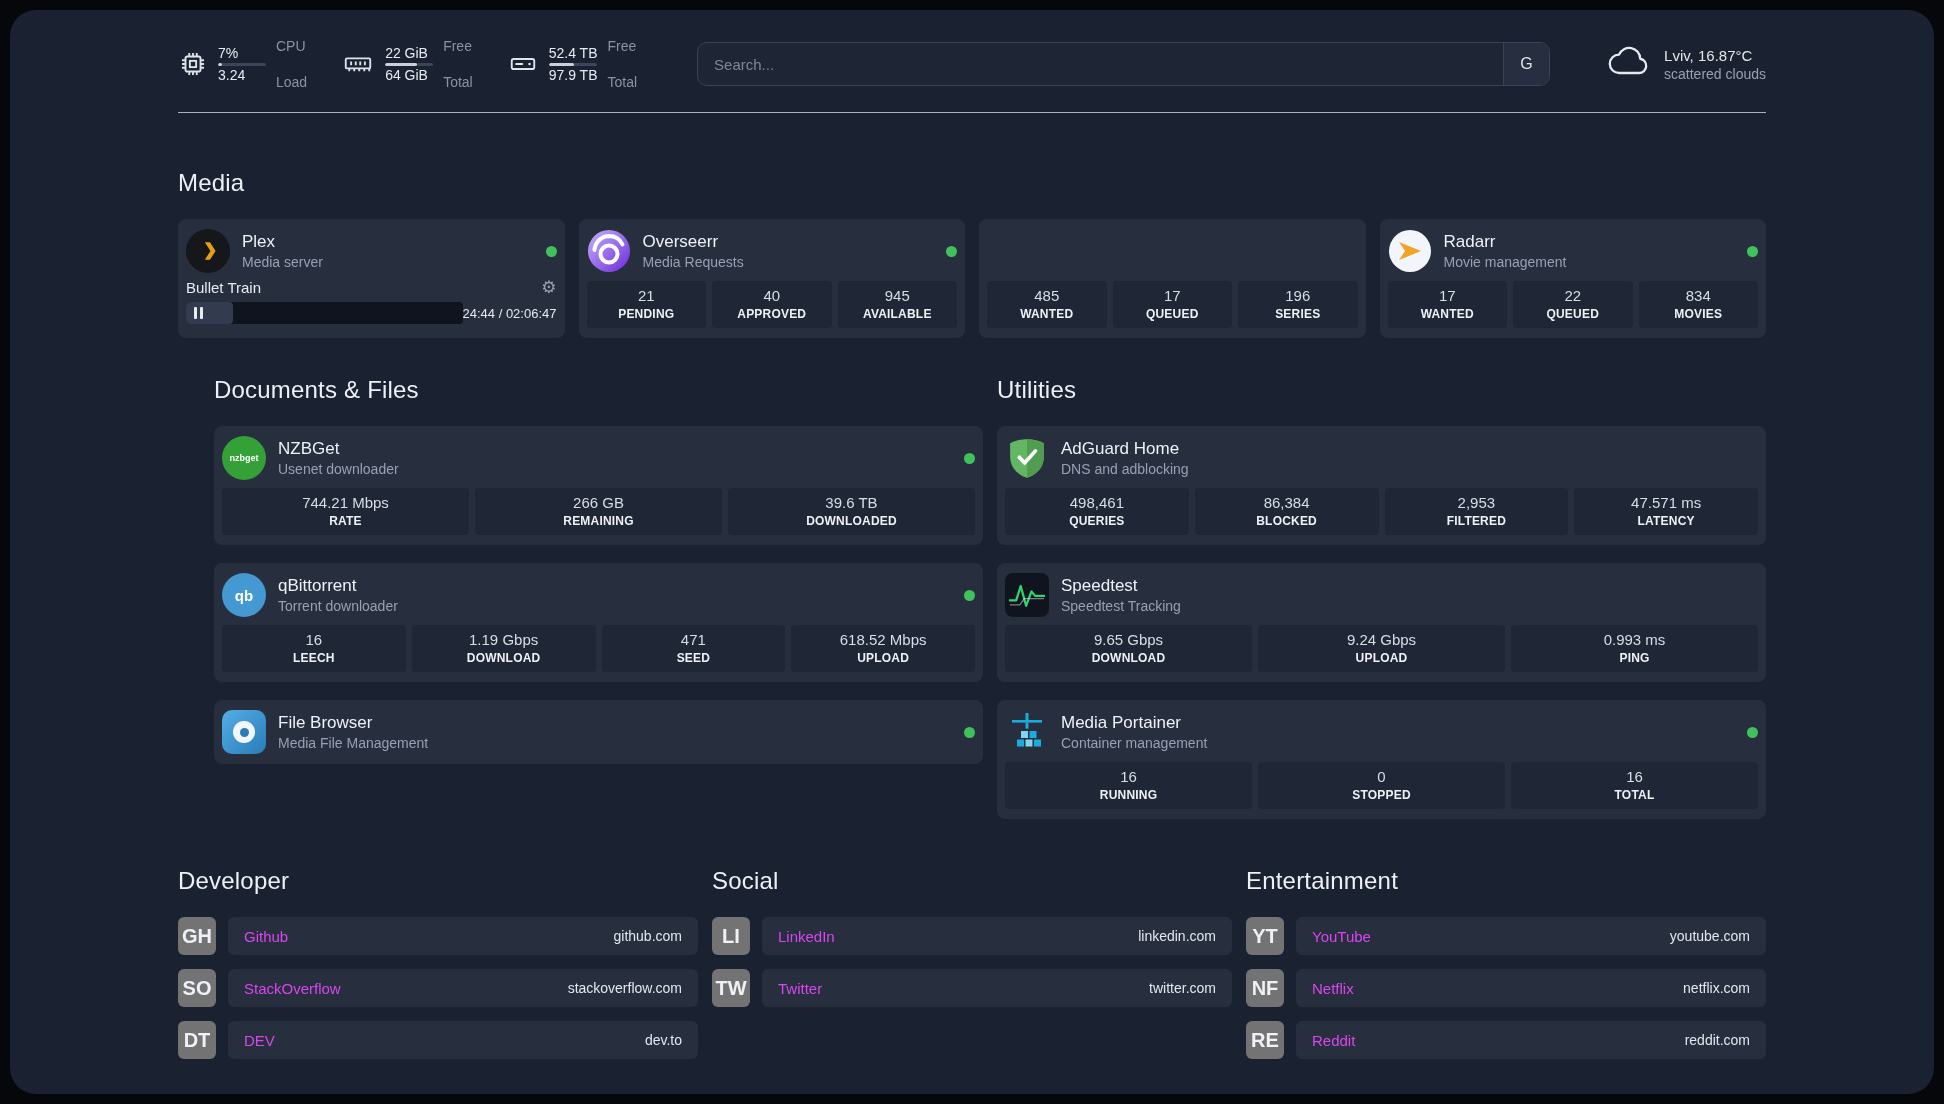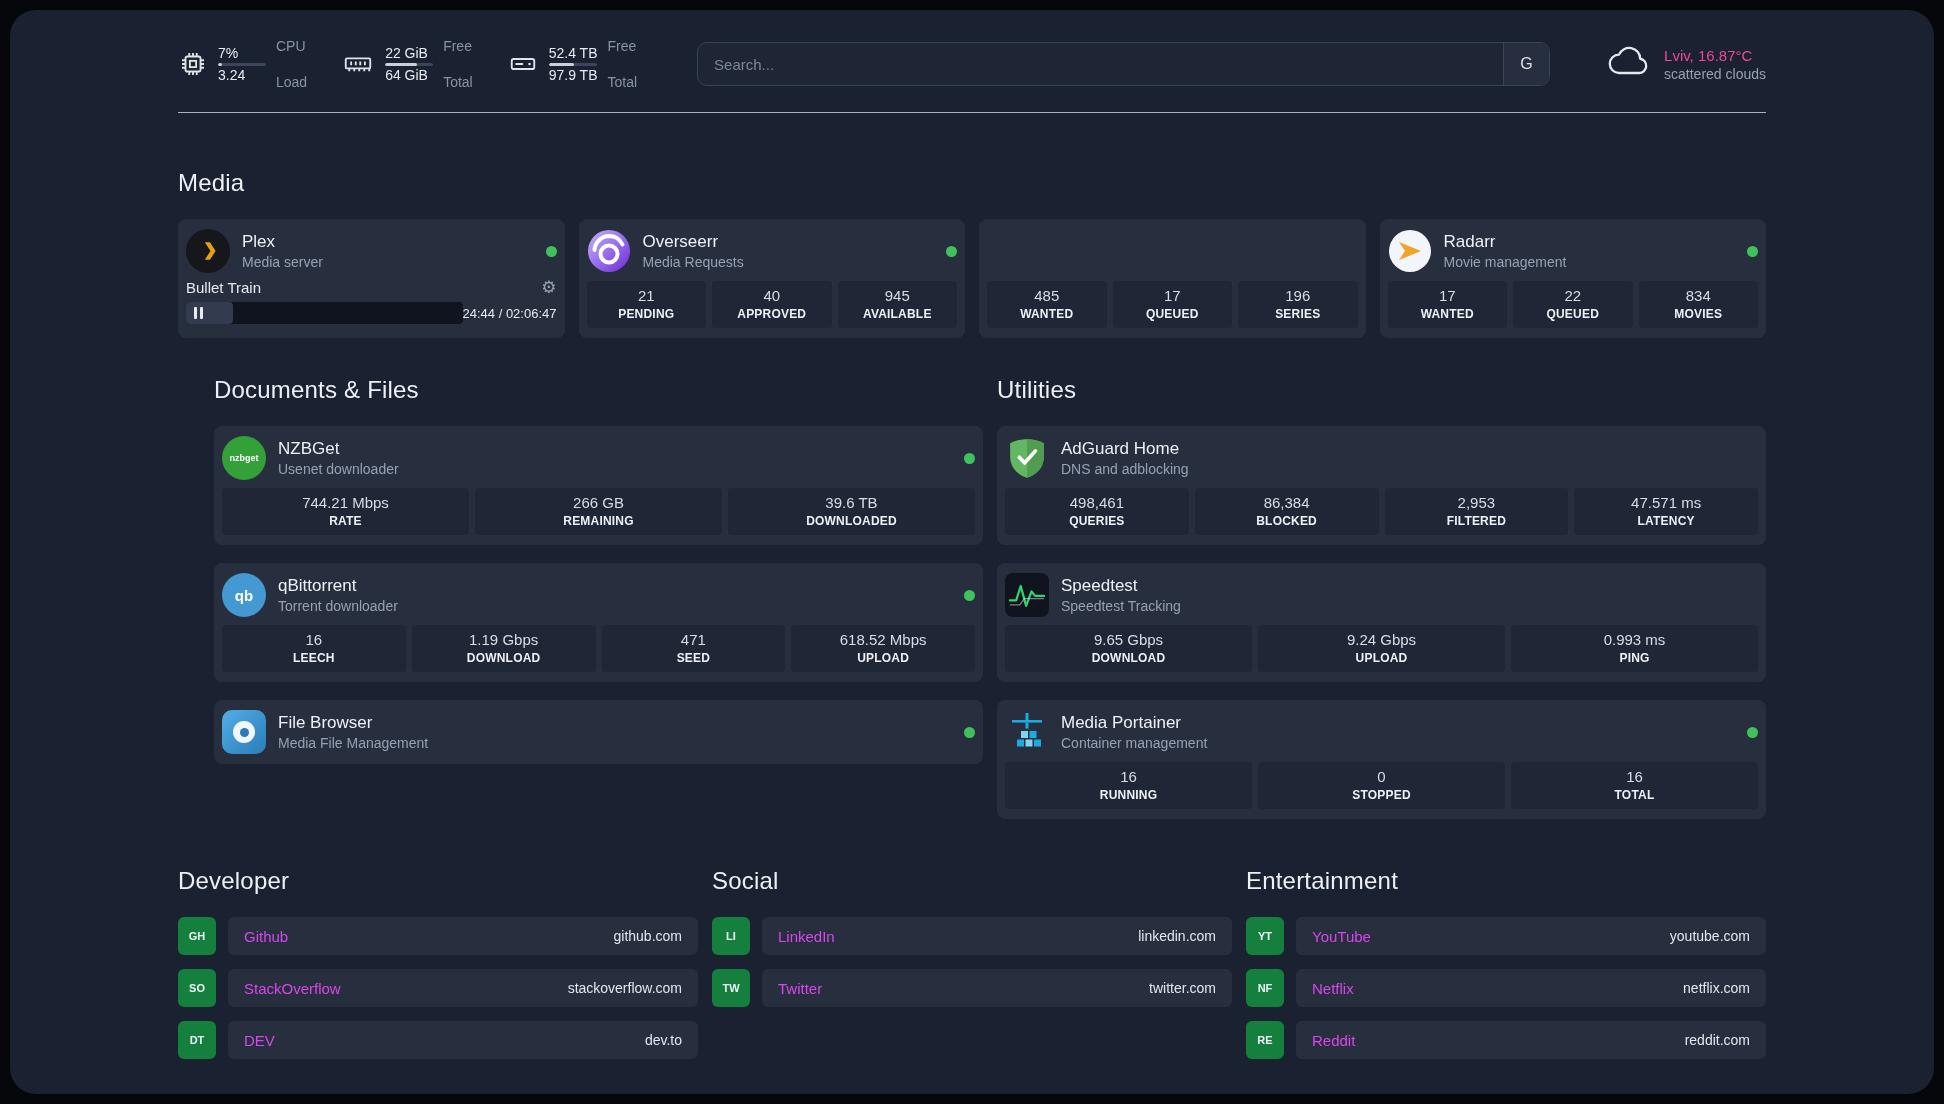--- a/index.html
+++ b/index.html
@@ -33,21 +33,21 @@
 
   .search{flex:1;display:flex;align-items:stretch;height:42px;margin:0 20px 0 24px;
     background:#1e2534;border:1px solid #3b4358;border-radius:10px;overflow:hidden;gap:36px;}
   .search input{flex:1;background:transparent;border:none;outline:none;
     color:#e6e9ef;font-size:15px;padding:0 16px;font-family:inherit;}
   .search input::placeholder{color:#7e8699;}
   .search .engine{width:46px;border:none;border-left:1px solid #3b4358;background:#272e3f;
     color:#dfe3ea;font-size:16px;cursor:pointer;font-family:inherit;}
 
   .weather{display:flex;align-items:center;gap:12px;}
-  .weather .w-loc{font-size:15px;color:#ec4899;line-height:19px;}
+  .weather .w-loc{font-size:15px;color:#e5e5e5;line-height:19px;}
   .weather .w-cond{font-size:14px;color:#98a0b3;line-height:18px;}
 
   .divider{height:1px;background:rgba(196,203,214,.85);border:none;margin:22px 0 0 0;}
 
   
   .sec-title{font-size:24px;font-weight:500;color:#edf0f5;margin:0 0 22px 0;letter-spacing:.2px;}
   .media-title{margin-top:56px;}
 
   .grid4{display:grid;grid-template-columns:repeat(4,1fr);gap:14px;}
   .card{background:#272e3e;border-radius:8px;padding:10px 8px;display:flex;flex-direction:column;}
@@ -91,23 +91,23 @@
   .icon-fb{position:relative;border-radius:10px;background:linear-gradient(135deg,#53aee6,#2a7cb8);}
   .icon-fb::before{content:"";position:absolute;width:22px;height:22px;border-radius:50%;background:#f2f6fa;
     left:11px;top:11px;}
   .icon-fb::after{content:"";position:absolute;width:9px;height:9px;border-radius:50%;background:#2a7cb8;
     left:17.5px;top:17.5px;}
   .icon-speedtest{background:#0f141f;border-radius:8px;}
 
   
   .bottom{display:grid;grid-template-columns:1fr 1fr 1fr;gap:0 14px;margin-top:48px;padding-bottom:24px;}
   .bm{display:flex;align-items:center;gap:12px;margin-bottom:14px;height:38px;}
-  .badge{width:38px;height:38px;flex:0 0 38px;background:#15803d;border-radius:6px;
+  .badge{width:38px;height:38px;flex:0 0 38px;background:#737373;border-radius:6px;
     display:flex;align-items:center;justify-content:center;
-    font-size:11px;font-weight:700;color:#eef1f6;}
+    font-size:20px;font-weight:700;color:#eef1f6;}
   .pill{flex:1;height:38px;background:#272e3e;border-radius:6px;display:flex;align-items:center;
     justify-content:space-between;padding:0 16px;cursor:pointer;}
   .bname{font-size:15px;color:#d946ef;}
   .burl{font-size:14px;color:#e3e7ee;}
 </style>
 </head>
 <body>
 
 <div class="panel">
 <div class="content">

